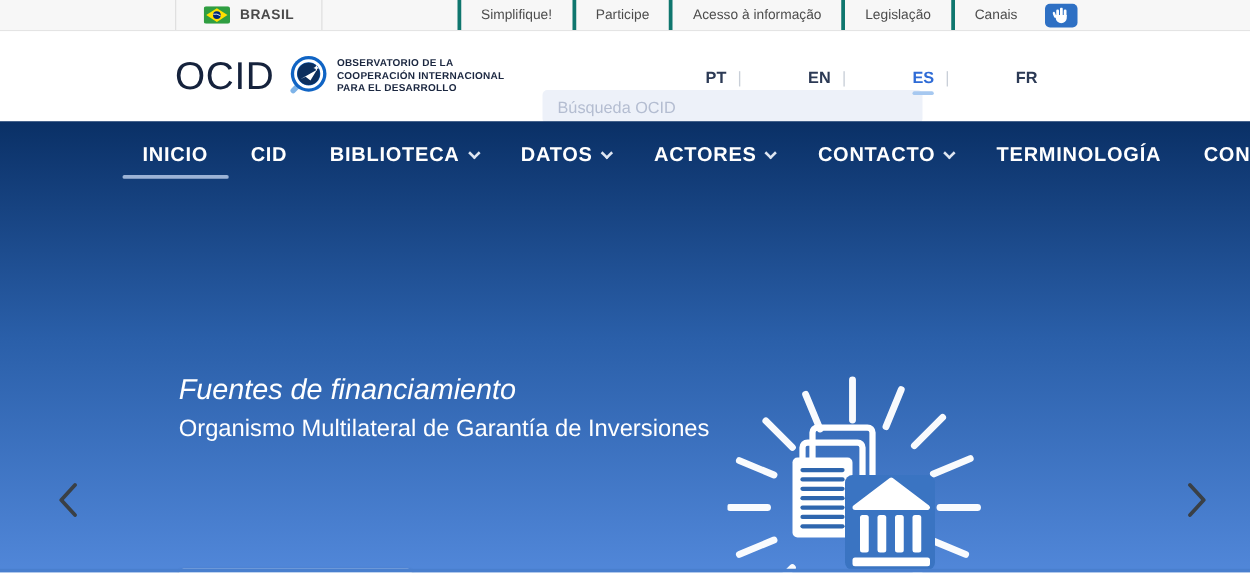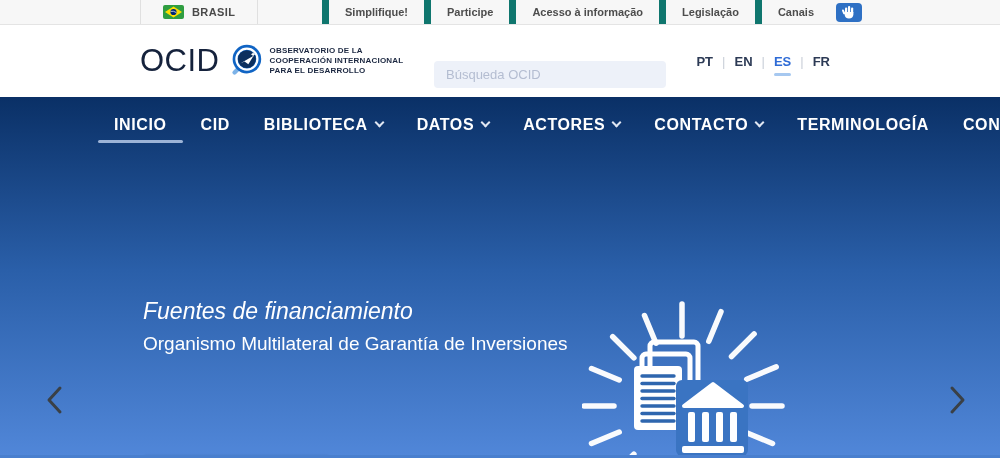--- a/index.html
+++ b/index.html
@@ -9,38 +9,38 @@
 
   
   .topbar { position:absolute; top:0; left:0; right:0; height:25px;
     background:#f7f7f7; border-bottom:1px solid #e4e4e4; }
   .topbar-left { position:absolute; left:140px; top:0; bottom:0;
     display:flex; align-items:center; gap:8px; padding:0 22px;
     border-left:1px solid #e0e0e0; border-right:1px solid #e0e0e0; }
   .country-label { font-size:11px; font-weight:700; color:#4a4a4a; letter-spacing:.4px; }
   .topbar-right { position:absolute; right:138px; top:0; bottom:0; display:flex; align-items:stretch; }
   .topbar-link { display:flex; align-items:center; padding:0 16px;
-    font-size:11px; font-weight:700; color:#4d4d4d; border-left:7px solid #0f766e; cursor:pointer; }
+    font-size:11px; font-weight:400; color:#4d4d4d; border-left:3px solid #0f766e; cursor:pointer; }
   .topbar-link:last-of-type { border-right:1px solid #e0e0e0; }
   .vlibras-btn { width:26px; height:19px; margin:3px 0 0 6px; background:#2e70c4;
     border-radius:4px; display:flex; align-items:center; justify-content:center; cursor:pointer; }
 
   
   .header { position:absolute; top:25px; left:0; right:0; height:72px; background:#fff; }
   .logo { position:absolute; left:140px; top:50%; transform:translateY(-50%);
     display:flex; align-items:center; gap:5px; cursor:pointer; }
   .logo-acronym { font-size:31px; font-weight:400; color:#15223c; letter-spacing:.5px; }
   .logo-tagline { font-size:8px; font-weight:700; color:#1b2740; line-height:1.28; letter-spacing:.2px; }
-  .search-input { position:absolute; left:434px; top:36px; width:232px; height:27px;
+  .search-input { position:absolute; left:434px; top:47px; width:304px; height:27px;
     background:#edf1f9; border:none; border-radius:4px; padding:0 12px;
     font-size:13px; color:#333; font-family:"Liberation Sans", sans-serif; outline:none; }
   .search-input::placeholder { color:#b4bdd1; }
   .langs { position:absolute; right:170px; top:0; height:100%;
     display:flex; align-items:center; gap:9px; font-size:13px; }
-  .lang { position:relative; color:#2c3a55; font-weight:600; cursor:pointer; }
+  .lang { position:relative; color:#2c3a55; font-weight:600; cursor:pointer;margin-left:44px; }
   .lang.active { color:#2e6bd6; }
   .lang.active::after { content:""; position:absolute; left:0; right:0; bottom:-7px;
     height:3px; background:#a6c8f0; border-radius:2px; }
   .lang-sep { color:#c9cfd8; font-weight:400; }
 
   
   .band { position:absolute; top:97px; left:0; right:0; height:361px;
     background:linear-gradient(180deg,#0a3066 0%,#2a5fa9 48%,#5187d9 100%); }
   .bottom-strip { position:absolute; left:0; right:0; bottom:0; height:3px; background:#497fce; }
 

